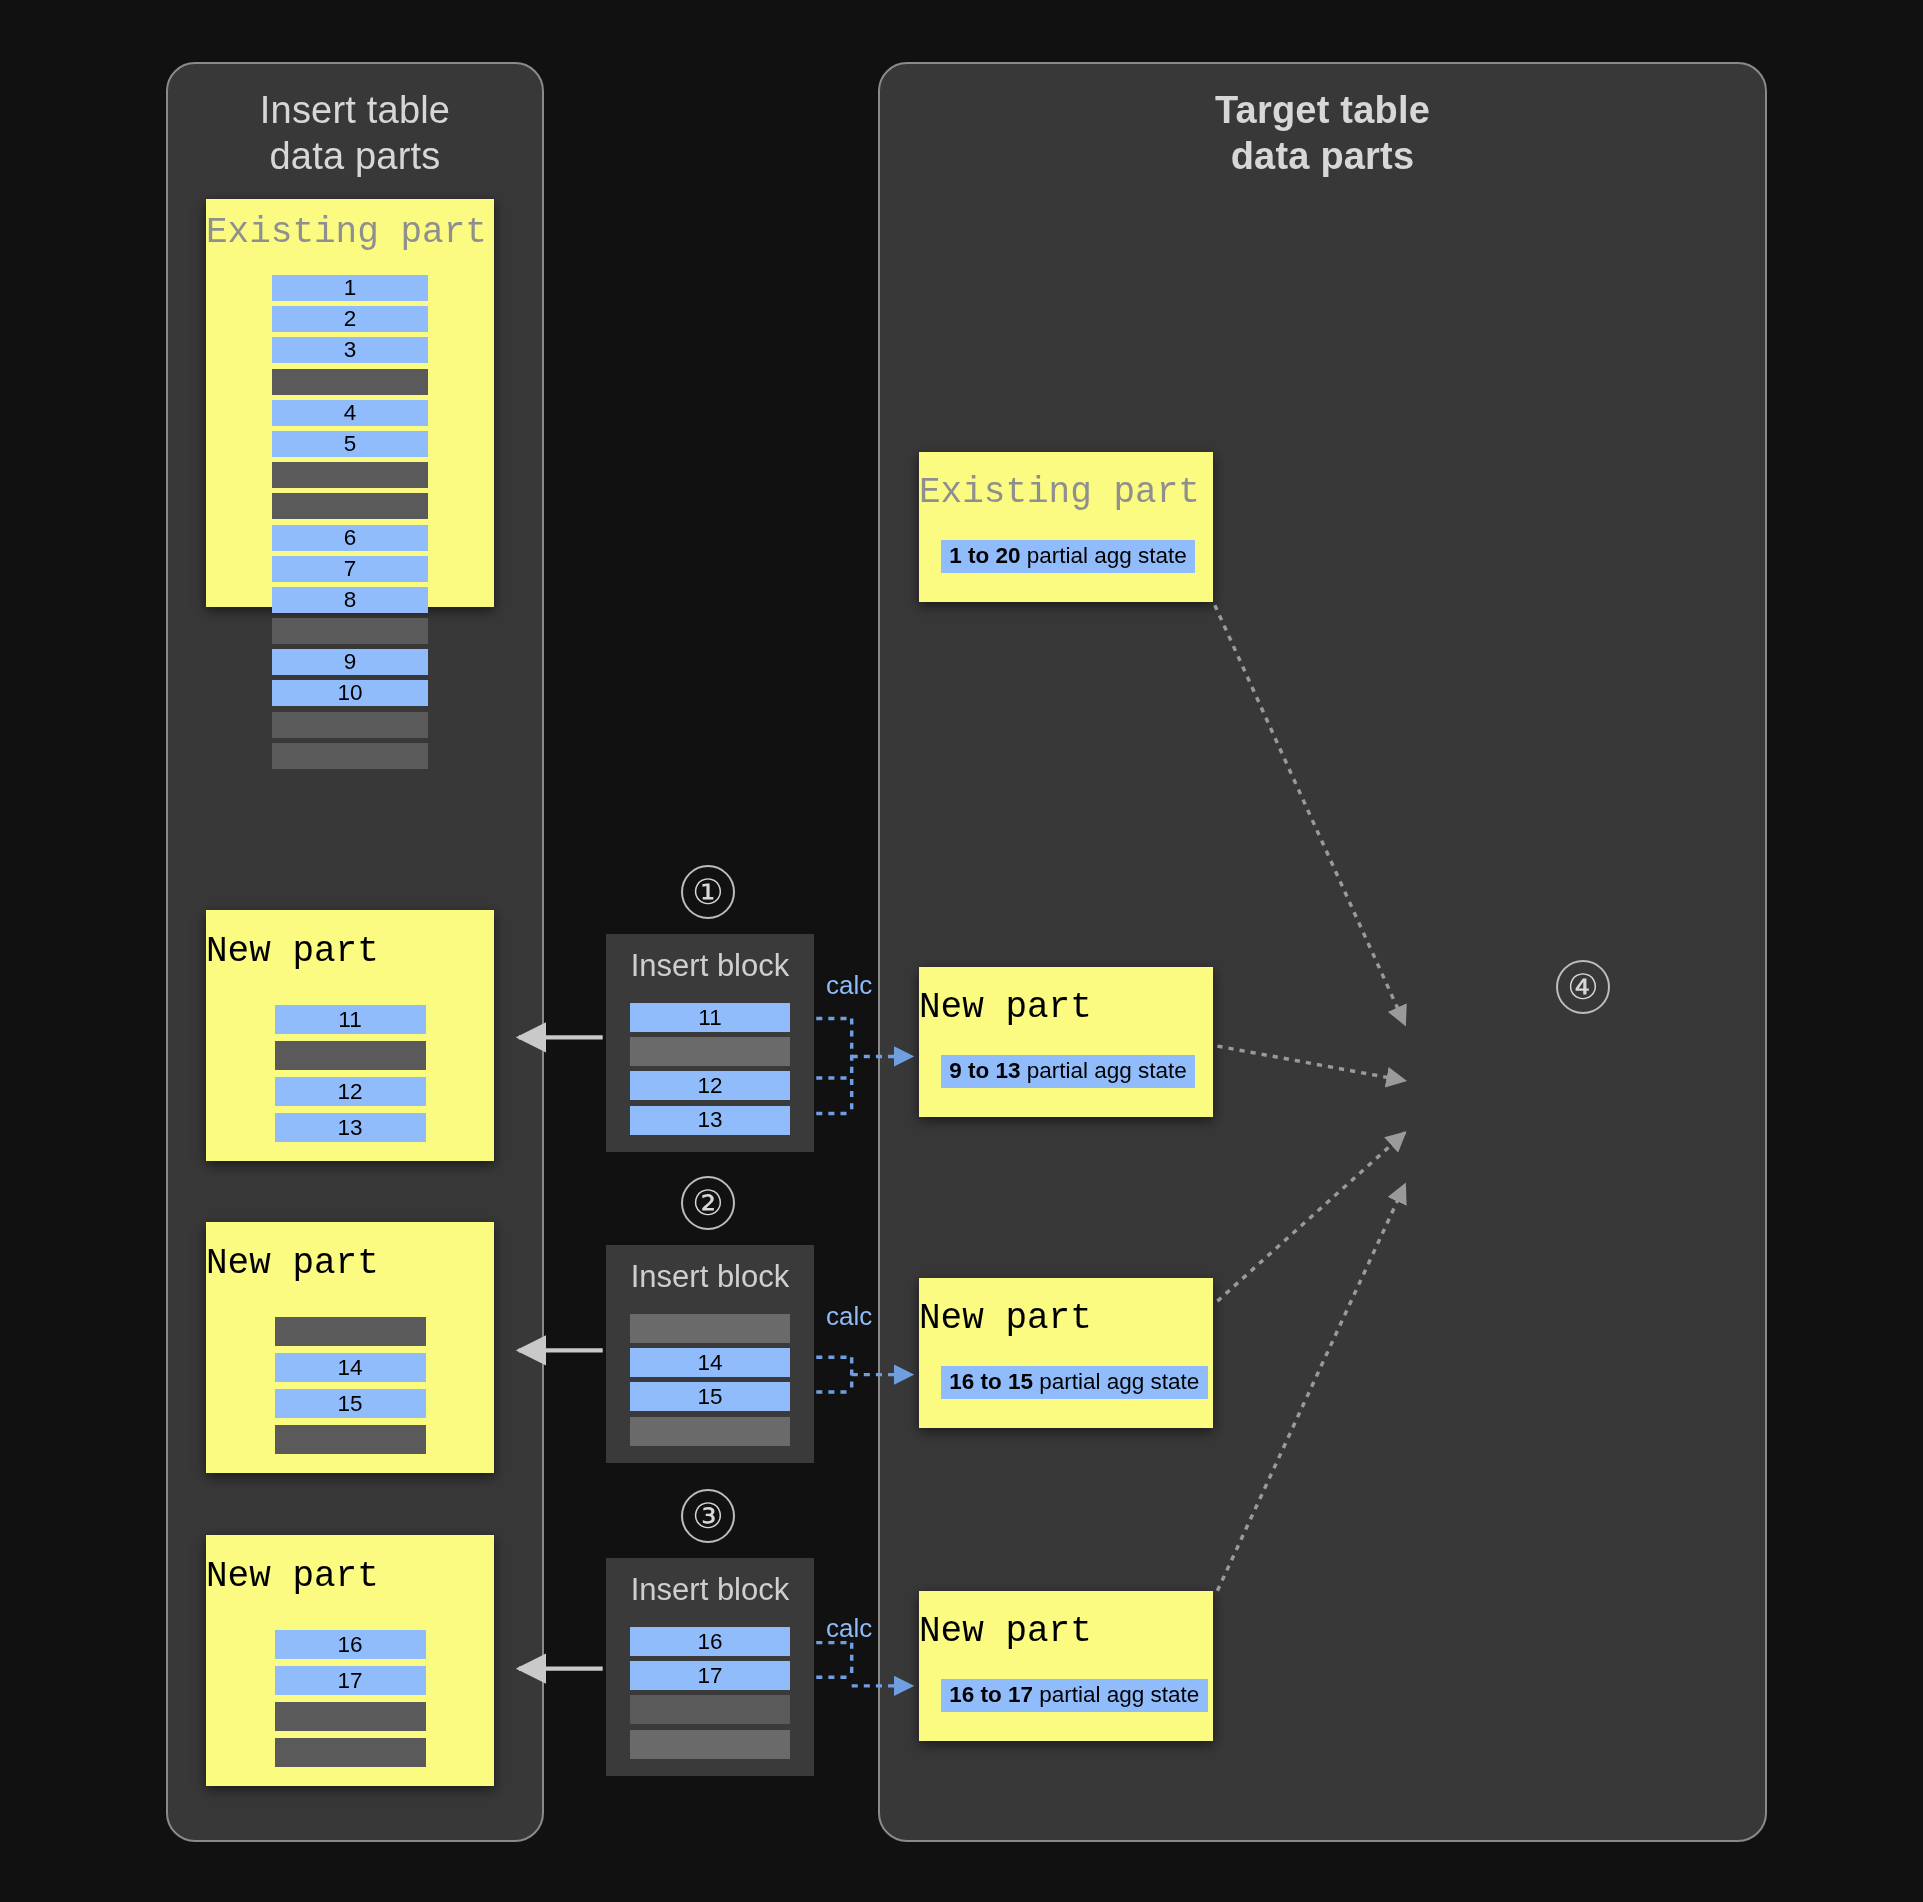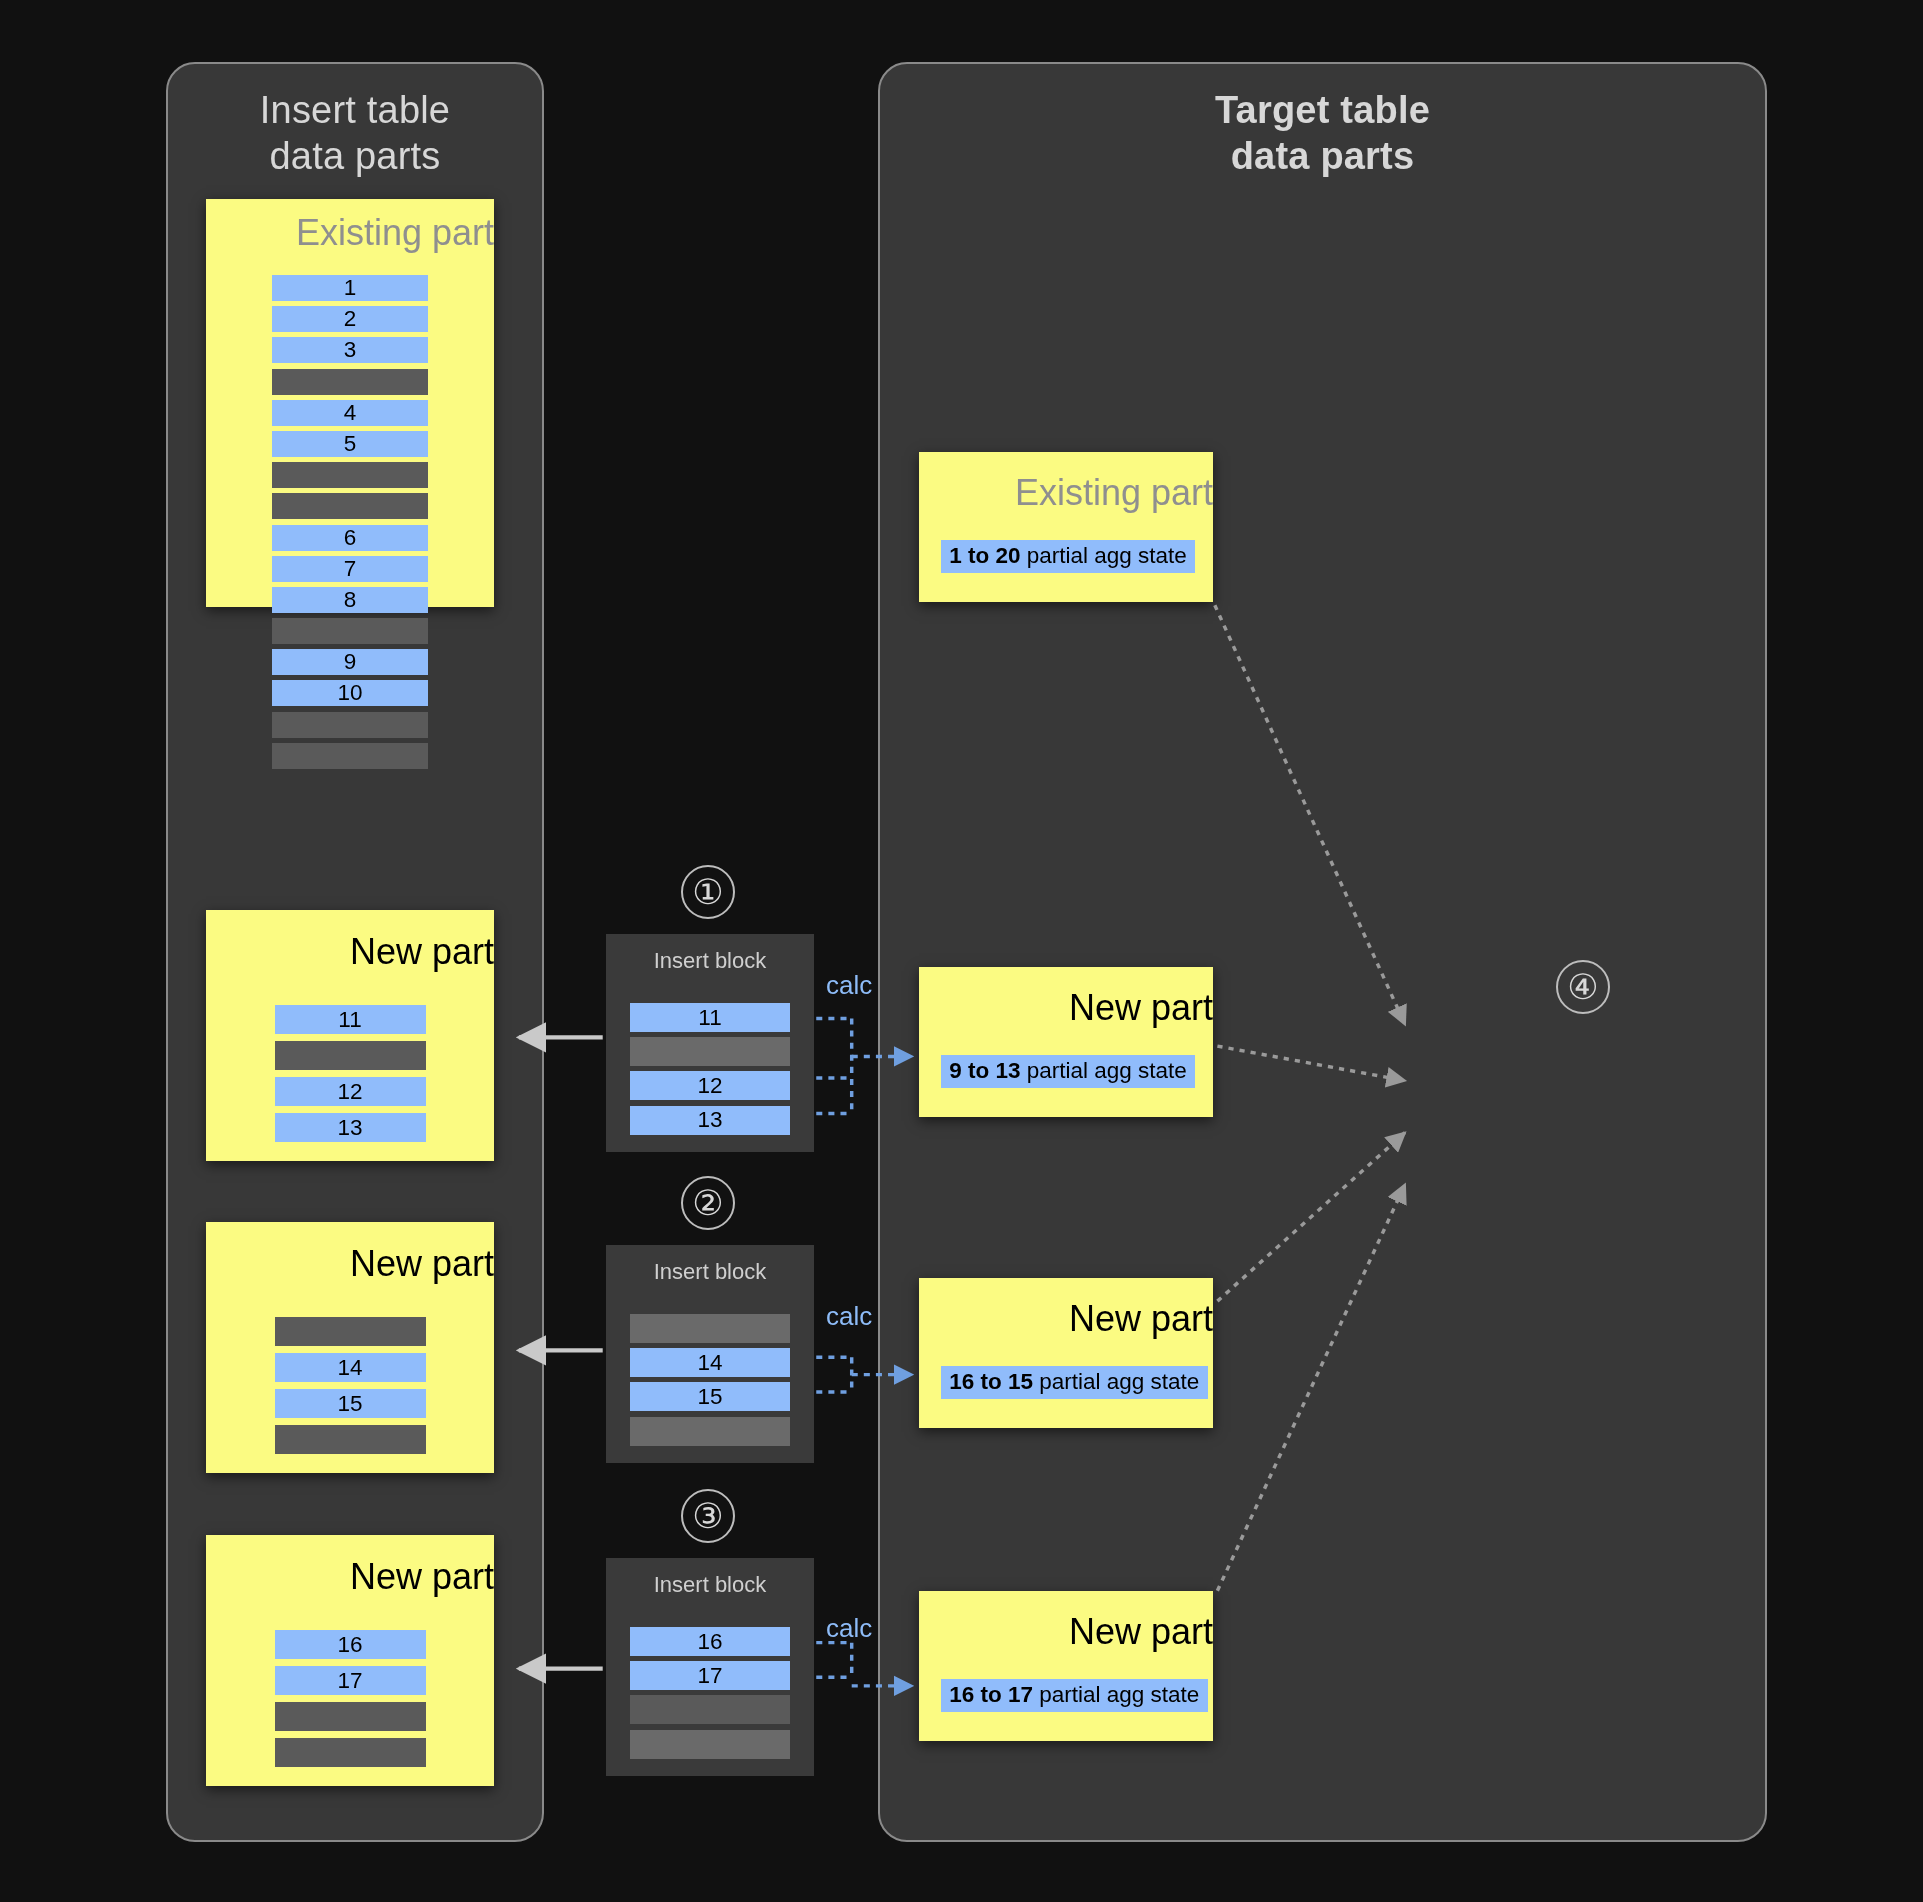--- a/index.html
+++ b/index.html
@@ -52,24 +52,25 @@
   .part {
     position: absolute;
     background: #fbfb82;
     box-sizing: border-box;
     box-shadow: 0 3.5px 12px rgba(0,0,0,.55);
   }
   .part-title {
     position: absolute;
     left: 0;
     width: 100%;
-    text-align: right;
+    text-align: left;
     font-size: 36px;
     line-height: 1;
     white-space: nowrap;
+    font-family: Liberation Mono, monospace;
   }
   .part-title.gray { color: #8f8f8f; }
   .part-title.black { color: #000000; }
 
   
   .rows {
     position: absolute;
     left: 0; right: 0;
     display: flex;
     flex-direction: column;
@@ -93,21 +94,21 @@
     position: absolute;
     background: #3a3a3a;
     box-sizing: border-box;
   }
   .insert-title {
     position: absolute;
     left: 0;
     width: 100%;
     text-align: center;
     color: #cfcfcf;
-    font-size: 22px;
+    font-size: 31px;
     line-height: 1;
     white-space: nowrap;
   }
 
   
   .step-circle {
     position: absolute;
     width: 54px;
     height: 54px;
     border: 2.6px solid #bdbdbd;

